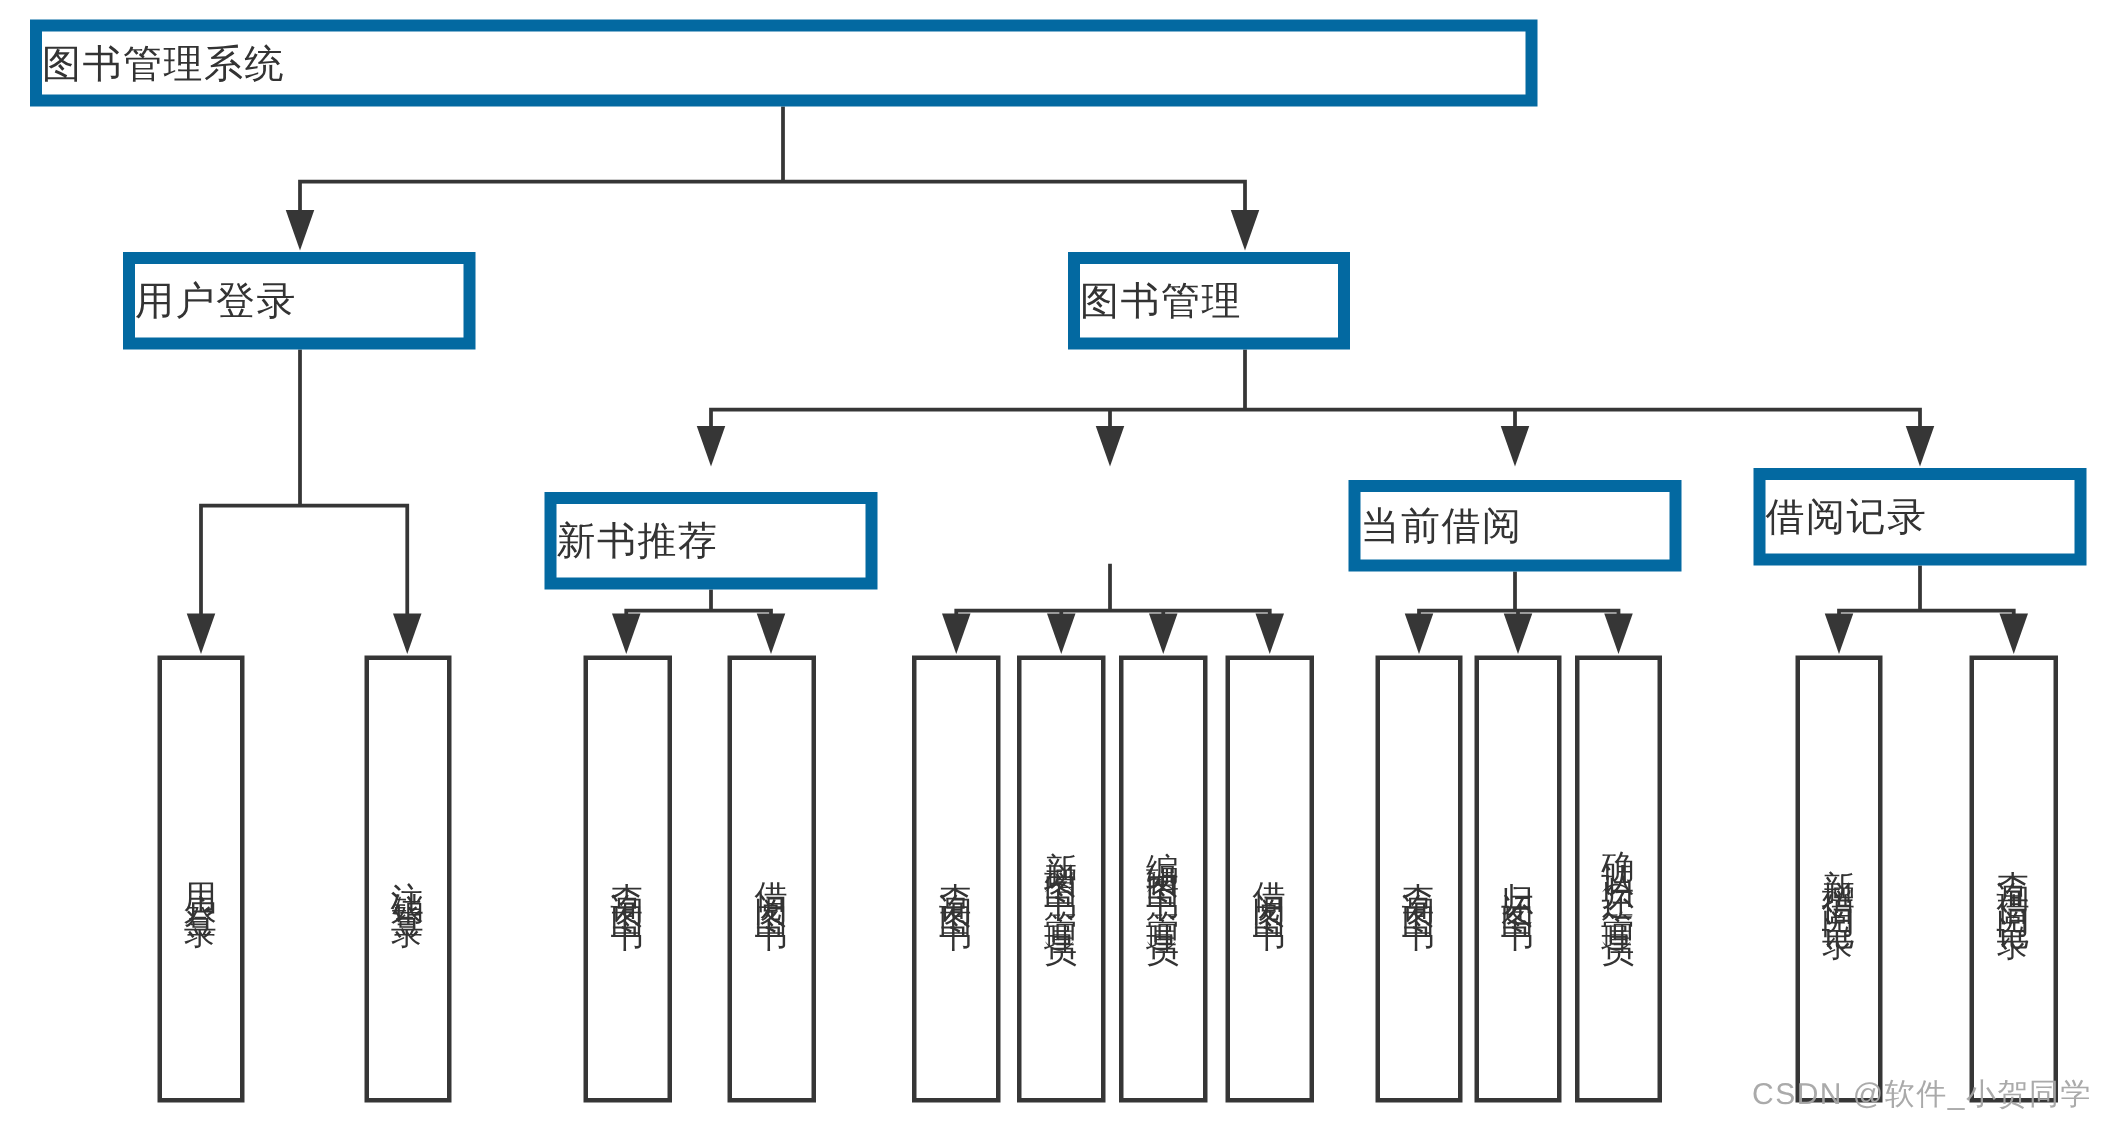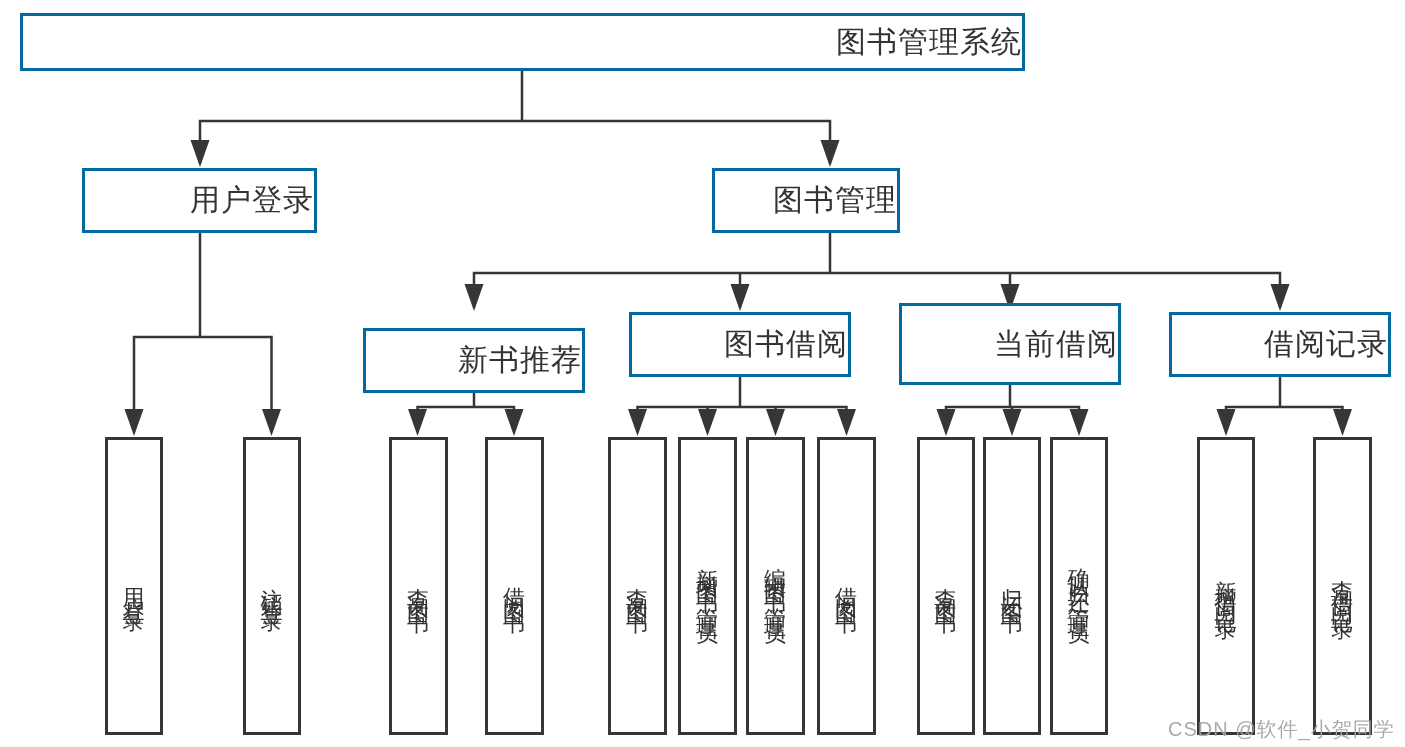--- a/index.html
+++ b/index.html
@@ -4,23 +4,23 @@
 <style>
   html,body { margin:0; padding:0; background:#ffffff; }
   #canvas {
     position:relative; width:1405px; height:747px;
     background:#ffffff; overflow:hidden;
     font-family:"Liberation Sans", sans-serif;
   }
   #wires { position:absolute; left:0; top:0; z-index:0; }
   .hbox {
     position:absolute; box-sizing:border-box; z-index:2;
-    background:#ffffff; border:3px solid #0369a1;
-    display:flex; align-items:center; justify-content:flex-end;
-    font-size:30px; color:#333333; letter-spacing:1px;
+    background:#ffffff; border:8px solid #0369a1;
+    display:flex; align-items:center; justify-content:flex-start;
+    font-size:26px; color:#333333; letter-spacing:1px;
   }
   .vbox {
     position:absolute; box-sizing:border-box; z-index:2;
     background:#ffffff; border:3px solid #363636;
     display:flex; align-items:center; justify-content:center;
   }
   .vtext {
     writing-mode:vertical-rl; text-orientation:mixed;
     font-size:22px; line-height:1.05; letter-spacing:8px;
     color:#333333; white-space:nowrap;
@@ -83,24 +83,21 @@
   <div class="hbox" style="left:82px; top:168px; width:235px; height:65px;">
     <span>用户登录</span>
   </div>
   <div class="hbox" style="left:712px; top:168px; width:188px; height:65px;">
     <span>图书管理</span>
   </div>
 
   <div class="hbox" style="left:363px; top:328px; width:222px; height:65px;">
     <span>新书推荐</span>
   </div>
-  <div class="hbox" style="left:629px; top:312px; width:222px; height:65px;">
-    <span>图书借阅</span>
-  </div>
-  <div class="hbox" style="left:899px; top:303px; width:222px; height:82px;">
+  <div class="hbox" style="left:899px; top:320px; width:222px; height:61px;">
     <span>当前借阅</span>
   </div>
   <div class="hbox" style="left:1169px; top:312px; width:222px; height:65px;">
     <span>借阅记录</span>
   </div>
 
   <div class="vbox" style="left:105px; top:437px; width:58px; height:298px;">
     <span class="vtext">用户登录</span>
   </div>
   <div class="vbox" style="left:243px; top:437px; width:58px; height:298px;">

